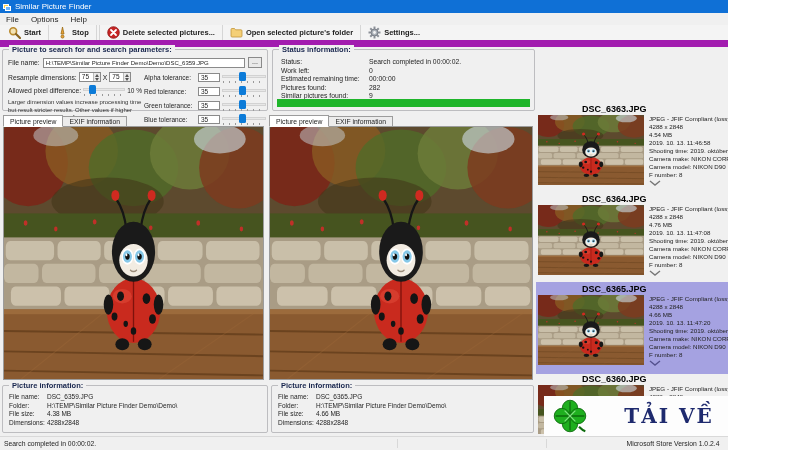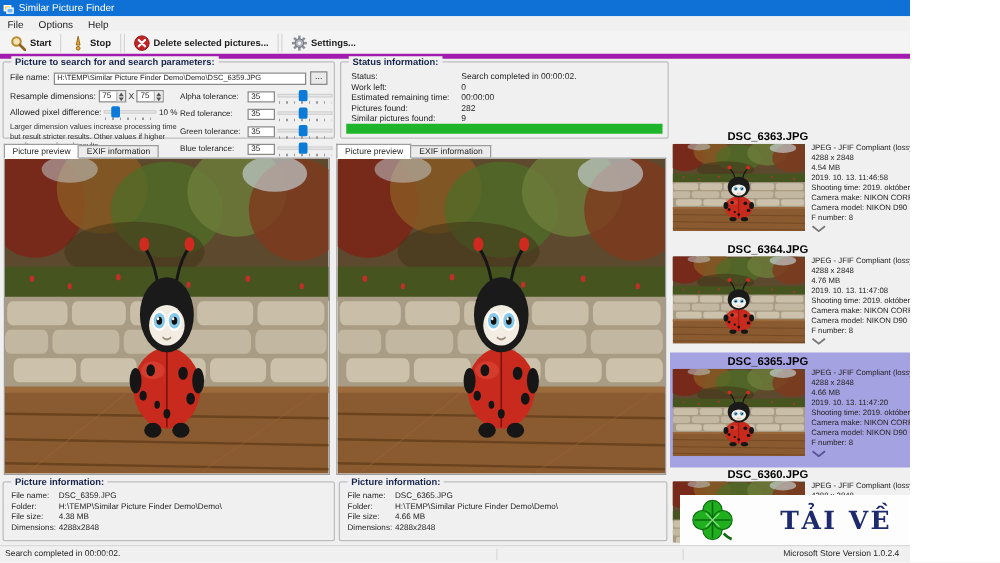--- a/index.html
+++ b/index.html
@@ -17,21 +17,21 @@
   .win-btn { width:19px; height:13px; display:flex; align-items:center; justify-content:center; }
   .glyph-min { width:6px; height:1px; background:#cfe3f7; }
   .glyph-max { width:5px; height:4px; border:1px solid #cfe3f7; }
   .glyph-close { position:relative; width:6px; height:6px; }
   .glyph-close::before,.glyph-close::after { content:""; position:absolute; left:2.5px; top:-0.5px; width:1px; height:7px; background:#cfe3f7; }
   .glyph-close::before { transform:rotate(45deg);} .glyph-close::after { transform:rotate(-45deg);}
 
   
   .menubar { position:absolute; left:0; top:13px; width:800px; height:12px; background:#f0f0f0; display:flex; align-items:center; font-size:8px; }
   .menu-item { padding:0 6px; height:12px; display:flex; align-items:center; }
-  .toolbar { position:absolute; left:0; top:25px; width:800px; height:22px; background:#f4f4f4; border-bottom:4px solid #a21caf;
+  .toolbar { position:absolute; left:0; top:25px; width:800px; height:22px; background:#f4f4f4; border-bottom:7px solid #a21caf;
              display:flex; align-items:center; padding-left:2px; }
   .tb-btn { display:flex; align-items:center; gap:3px; padding:0 6px; height:20px; }
   .tb-label { font-size:7.5px; font-weight:bold; color:#222; white-space:nowrap; }
   .tb-sep { width:1px; height:15px; background:#d6d6d6; margin:0 1px; }
   .tb-ico { width:13px; height:13px; flex:0 0 auto; }
 
   
   .groupbox { position:absolute; border:1px solid #bdbdc0; border-radius:2px; background:#f0f0f0; }
   .grouplabel { position:absolute; top:-5px; left:6px; background:#f0f0f0; padding:0 3px; font-size:7.5px; font-weight:bold; color:#17254d; white-space:nowrap; }
 
@@ -165,20 +165,26 @@
     <span class="tb-sep"></span>
     <span class="tb-sep"></span>
     <span class="tb-btn">
       <svg class="tb-ico" viewBox="0 0 13 13">
           <circle cx="6.5" cy="6.5" r="5.8" fill="#c62424" stroke="#8e1414" stroke-width="0.8"></circle>
           <path d="M4 4 L9 9 M9 4 L4 9" stroke="#fff" stroke-width="1.8" stroke-linecap="round"></path>
         </svg>
       <span class="tb-label">Delete selected pictures...</span>
     </span>
     <span class="tb-sep"></span>
+    <span class="tb-btn">
+      <svg class="tb-ico" viewBox="0 0 13 13">
+          <path d="M1 3.5 Q1 2.5 2 2.5 L4.5 2.5 L5.5 3.8 L11 3.8 Q12 3.8 12 4.8 L12 10 Q12 11 11 11 L2 11 Q1 11 1 10 Z" fill="#f4cf76" stroke="#c2953a" stroke-width="0.8"></path>
+        </svg>
+      <span class="tb-label">Open selected picture's folder</span>
+    </span>
     <span class="tb-sep"></span>
     <span class="tb-btn">
       <svg class="tb-ico" viewBox="0 0 13 13">
           <g fill="#8b9098">
             <rect x="5.5" y="0.5" width="2" height="12"></rect>
             <rect x="0.5" y="5.5" width="12" height="2"></rect>
             <rect x="5.5" y="0.5" width="2" height="12" transform="rotate(45 6.5 6.5)"></rect>
             <rect x="5.5" y="0.5" width="2" height="12" transform="rotate(-45 6.5 6.5)"></rect>
           </g>
           <circle cx="6.5" cy="6.5" r="3.4" fill="#aab0b8" stroke="#6e747c" stroke-width="0.8"></circle>

